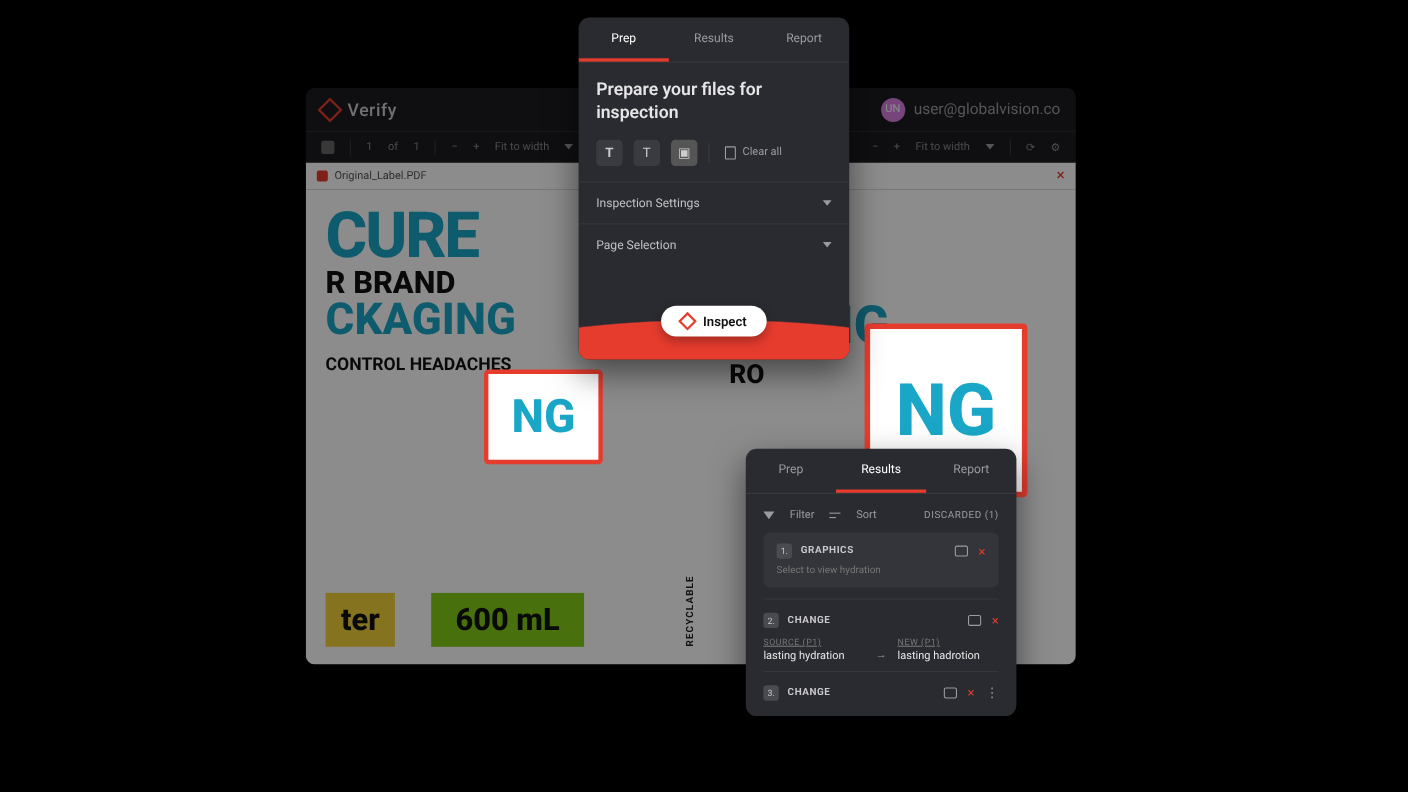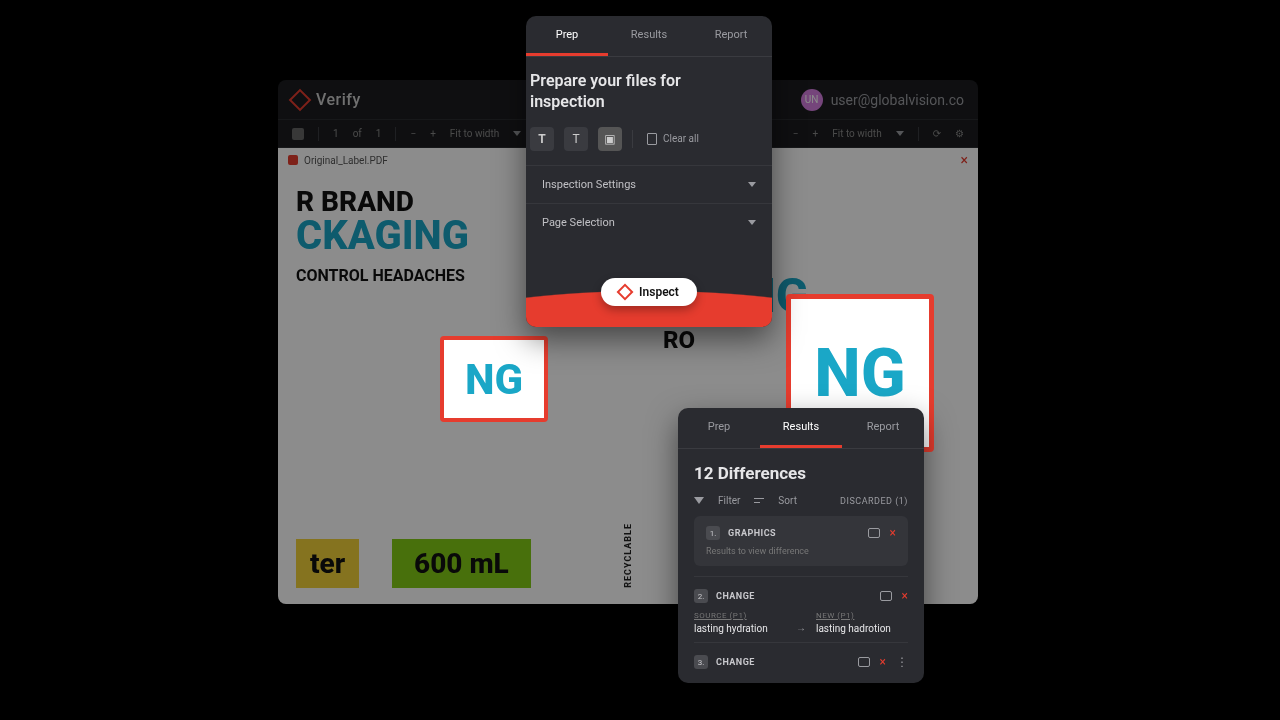--- a/index.html
+++ b/index.html
@@ -104,21 +104,21 @@
   .panel-tabs {
     display: flex; border-bottom: 1px solid #3a3b40;
   }
   .panel-tab {
     flex: 1; text-align: center; padding: 12px 0; font-size: 11px; color: #9a9ba0;
     cursor: pointer;
   }
   .panel-tab.active {
     color: #fff; border-bottom: 3px solid #e63c2e;
   }
-  .prep-body { padding: 14px 16px 0 4px; }
+  .prep-body { padding: 14px 16px 0 16px; }
   .prep-title { font-size: 16px; font-weight: 600; line-height: 1.3; margin-bottom: 14px; }
   .icon-row { display: flex; gap: 10px; align-items: center; margin-bottom: 14px; }
   .icon-box {
     width: 24px; height: 24px; background: #3a3b40; border-radius: 4px;
     display: flex; align-items: center; justify-content: center; font-size: 12px; color: #ccc;
     cursor: pointer;
   }
   .icon-box.filled { background: #555; }
   .clear-all { display: flex; align-items: center; gap: 6px; font-size: 10px; color: #9a9ba0; cursor: pointer; margin-left: 4px; }
   .trash-ic { width: 10px; height: 12px; border: 1px solid #9a9ba0; border-radius: 1px; }
@@ -223,20 +223,21 @@
     <span class="tool-txt">⟳</span>
     <span class="tool-txt">⚙</span>
   </div>
   <div class="doc-header">
     <span class="doc-lock"></span>
     <span>Original_Label.PDF</span>
     <span class="doc-close">×</span>
   </div>
   <div class="doc-canvas">
     <div class="label-art">
+      <div class="big-teal">CURE</div>
       <div class="big-black">R BRAND</div>
       <div class="big-teal2">CKAGING</div>
       <div class="tagline">CONTROL HEADACHES</div>
       <div class="yellow-box">ter</div>
       <div class="teal-box">600 mL</div>
     </div>
     <div class="side-rail">
       <div class="vert">PM-</div>
       <div class="u-badge">U</div>
       <div class="vert" style="margin-top:auto;">RECYCLABLE</div>
@@ -290,39 +291,38 @@
   </div>
 </div>
 
 <div class="results-panel">
   <div class="panel-tabs">
     <div class="panel-tab">Prep</div>
     <div class="panel-tab active">Results</div>
     <div class="panel-tab">Report</div>
   </div>
   <div class="results-body">
-    <div class="results-title">12 Differences</div>
     <div class="filter-row">
       <span class="funnel"></span>
       <span>Filter</span>
       <span class="sort-ic"></span>
       <span>Sort</span>
       <span class="right">DISCARDED (1)</span>
     </div>
 
     <div class="diff-card">
       <div class="diff-head">
         <span class="diff-num">1.</span>
         <span class="diff-type">GRAPHICS</span>
         <div class="diff-actions">
           <span class="chat-ic"></span>
           <span class="x-ic">×</span>
         </div>
       </div>
-      <div class="diff-sub">Results to view difference</div>
+      <div class="diff-sub">Select to view hydration</div>
     </div>
 
     <div class="diff-card dark">
       <div class="diff-head">
         <span class="diff-num">2.</span>
         <span class="diff-type">CHANGE</span>
         <div class="diff-actions">
           <span class="chat-ic"></span>
           <span class="x-ic">×</span>
         </div>

